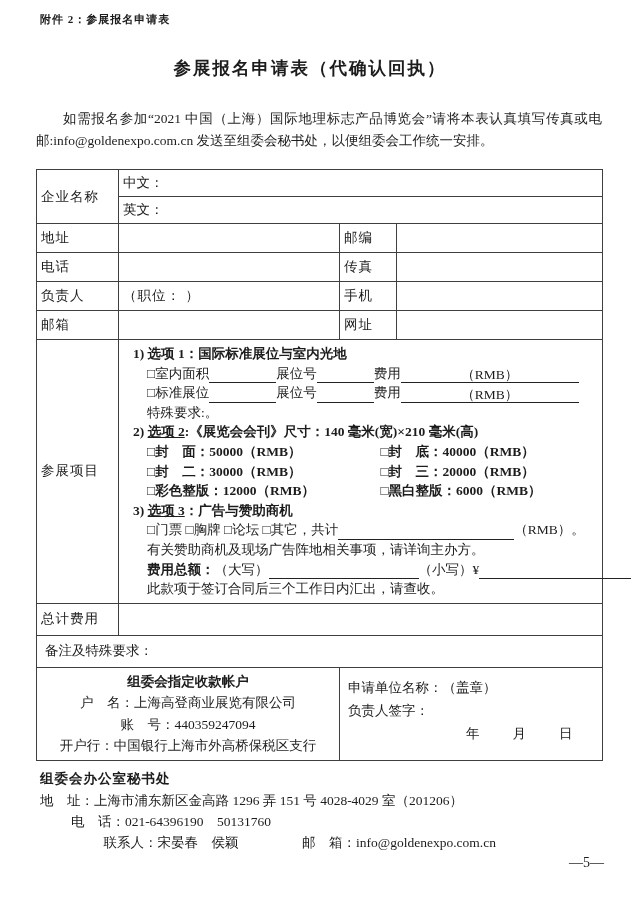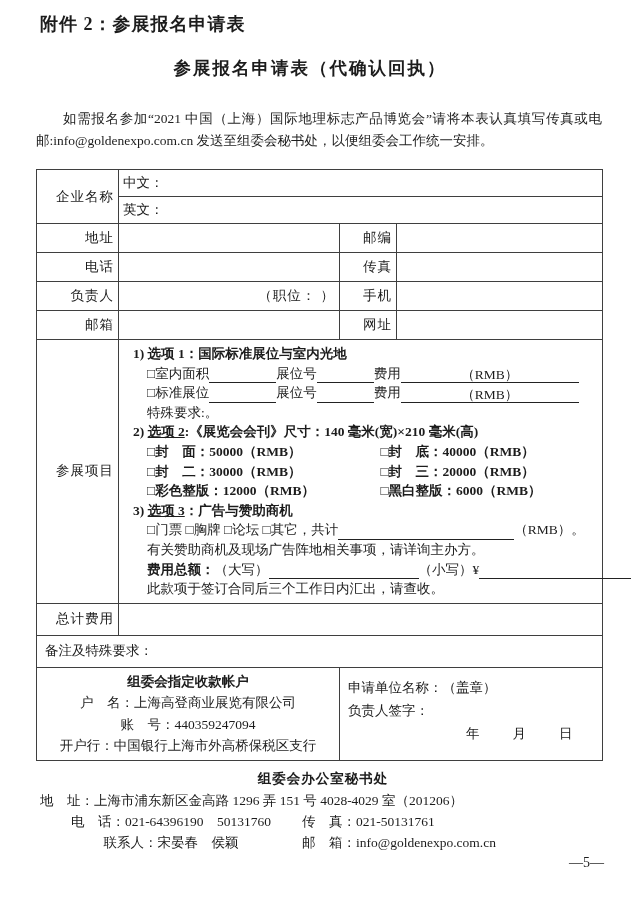--- a/index.html
+++ b/index.html
@@ -8,21 +8,21 @@
     background:#ffffff;
     color:#1c1c1c;
     font-family:"Liberation Serif","DejaVu Serif",serif;
     font-size:13.5px;
     position:relative;
     overflow:hidden;
   }
   .doc{position:absolute;left:0;top:0;width:636px;height:901px;}
   .attachment-heading{
     position:absolute;left:40px;top:12px;
-    font-size:18px;font-weight:bold;letter-spacing:1px;
+    font-size:11px;font-weight:bold;letter-spacing:1px;
   }
   .main-title{
     position:absolute;left:0;top:56px;width:620px;
     text-align:center;font-size:17.5px;font-weight:bold;letter-spacing:2px;
   }
   .intro{
     position:absolute;left:36px;top:108px;width:566px;
     font-size:13.5px;line-height:22px;
     text-indent:2em;text-align:justify;
   }
@@ -32,21 +32,21 @@
     border-collapse:collapse;
     table-layout:fixed;
     font-size:13.5px;
   }
   table.form td{
     border:1px solid #3f3f3f;
     padding:0 4px;
     vertical-align:middle;
     margin-top:28px;
   }
-  td.lab{text-align:right;letter-spacing:1px;}
+  td.lab{text-align:left;letter-spacing:1px;}
   td.h27{height:26px;}
   td.h29{height:28px;}
   .items-cell{padding:4px 0 4px 14px !important;vertical-align:top !important;}
   .items-cell .ln{line-height:19.6px;white-space:nowrap;}
   .opt-title{font-weight:bold;}
   .opt-title .u{text-decoration:underline;}
   .ind{padding-left:14px;}
   .bl{
     display:inline-block;
     border-bottom:1px solid #222;
@@ -62,21 +62,21 @@
   .bank-cell .ln{line-height:21.5px;white-space:nowrap;text-align:center;}
   .appl-cell{padding:8px 6px 3px 8px !important;vertical-align:top !important;}
   .appl-cell .ln{line-height:23px;white-space:nowrap;}
   .date-line{padding-left:118px;letter-spacing:2px;}
   .remarks-cell{height:31px;padding-left:8px !important;}
   .total-cell{height:31px;}
   .footer{
     position:absolute;left:40px;top:768px;width:566px;
     font-size:13.5px;
   }
-  .footer .ttl{font-weight:bold;letter-spacing:1px;line-height:22px;text-align:center;}
+  .footer .ttl{font-weight:bold;letter-spacing:1px;line-height:22px;}
   .footer .ln{line-height:21px;display:flex;white-space:nowrap;}
   .footer .c1{width:262px;text-align:center;}
   .page-no{
     position:absolute;right:32px;top:855px;
     font-size:14px;letter-spacing:0;
   }
 </style>
 </head>
 <body>
 
@@ -203,21 +203,20 @@
     </tbody>
   </table>
 
   <div class="footer">
     <div class="ttl">组委会办公室秘书处</div>
     <div class="ln">
         <span>地　址：上海市浦东新区金高路 1296 弄 151 号 4028-4029 室（201206）</span>
       </div>
     <div class="ln">
         <span class="c1">电　话：021-64396190　50131760</span>
-        <span>传　真：021-50131761</span>
       </div>
     <div class="ln">
         <span class="c1">联系人：宋晏春　侯颖</span>
         <span>邮　箱：info@goldenexpo.com.cn</span>
       </div>
   </div>
 
   <div class="page-no">—5—</div>
 
 </div>

